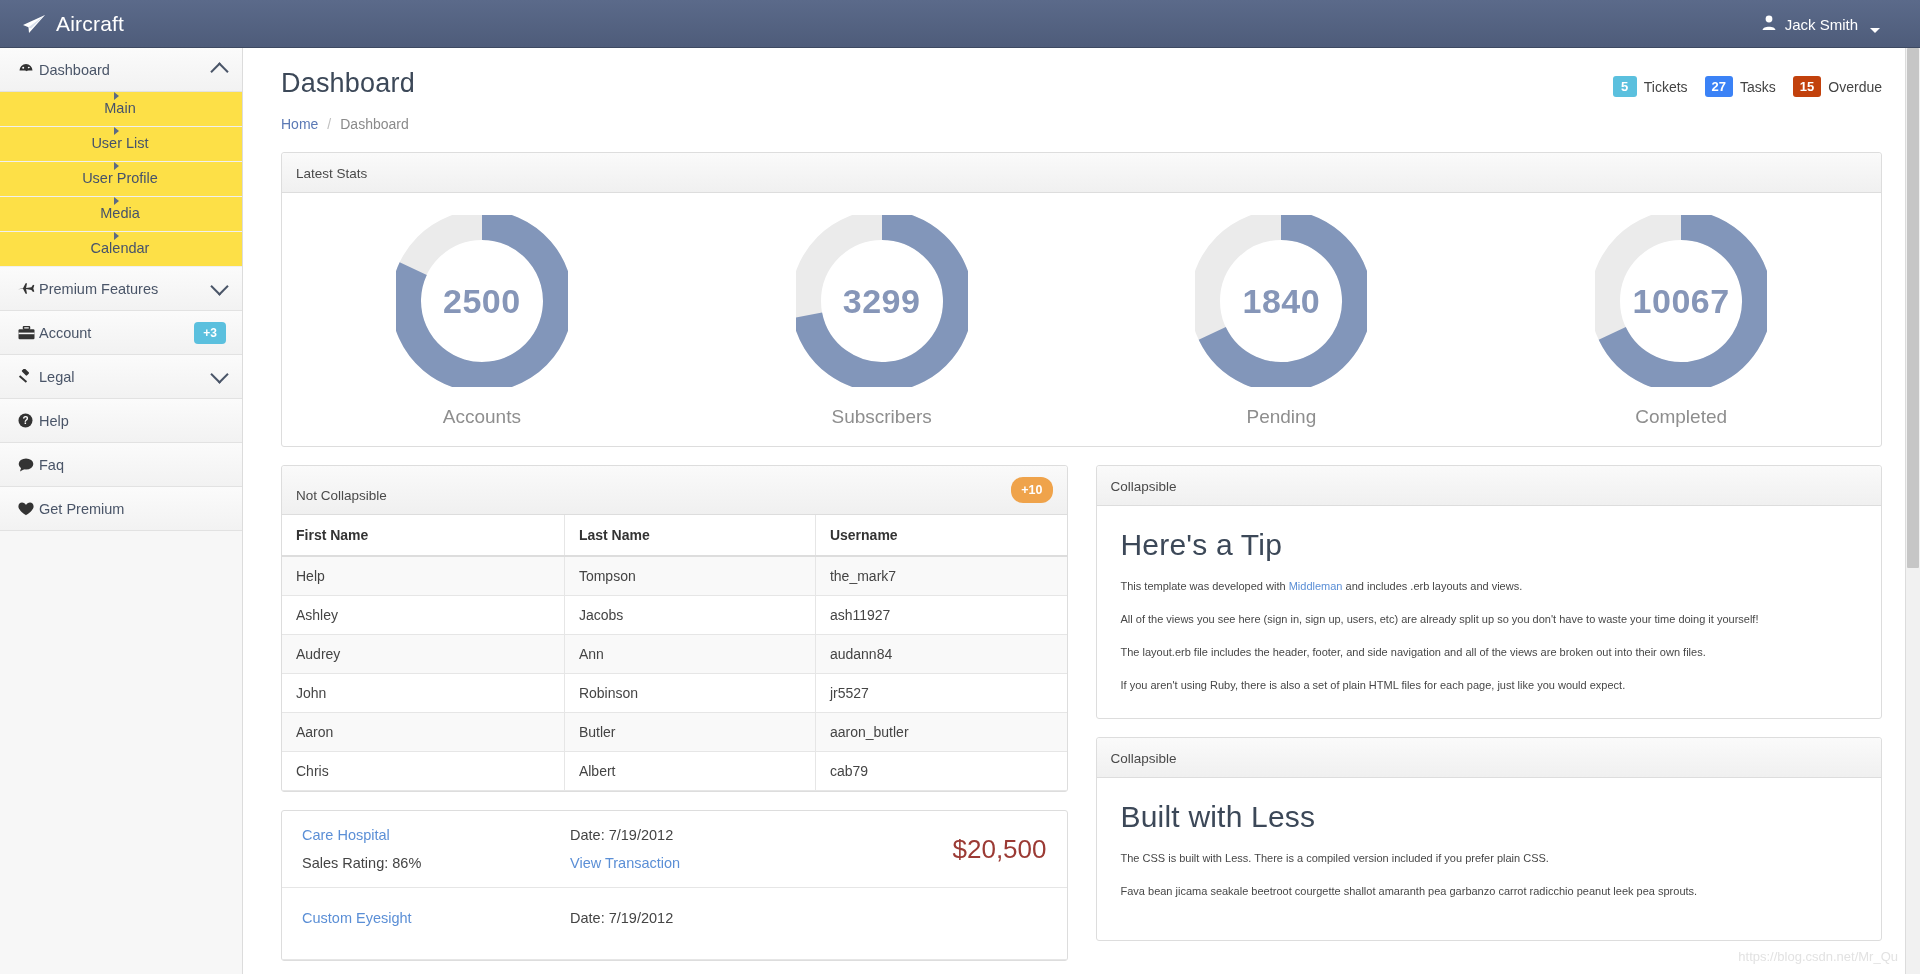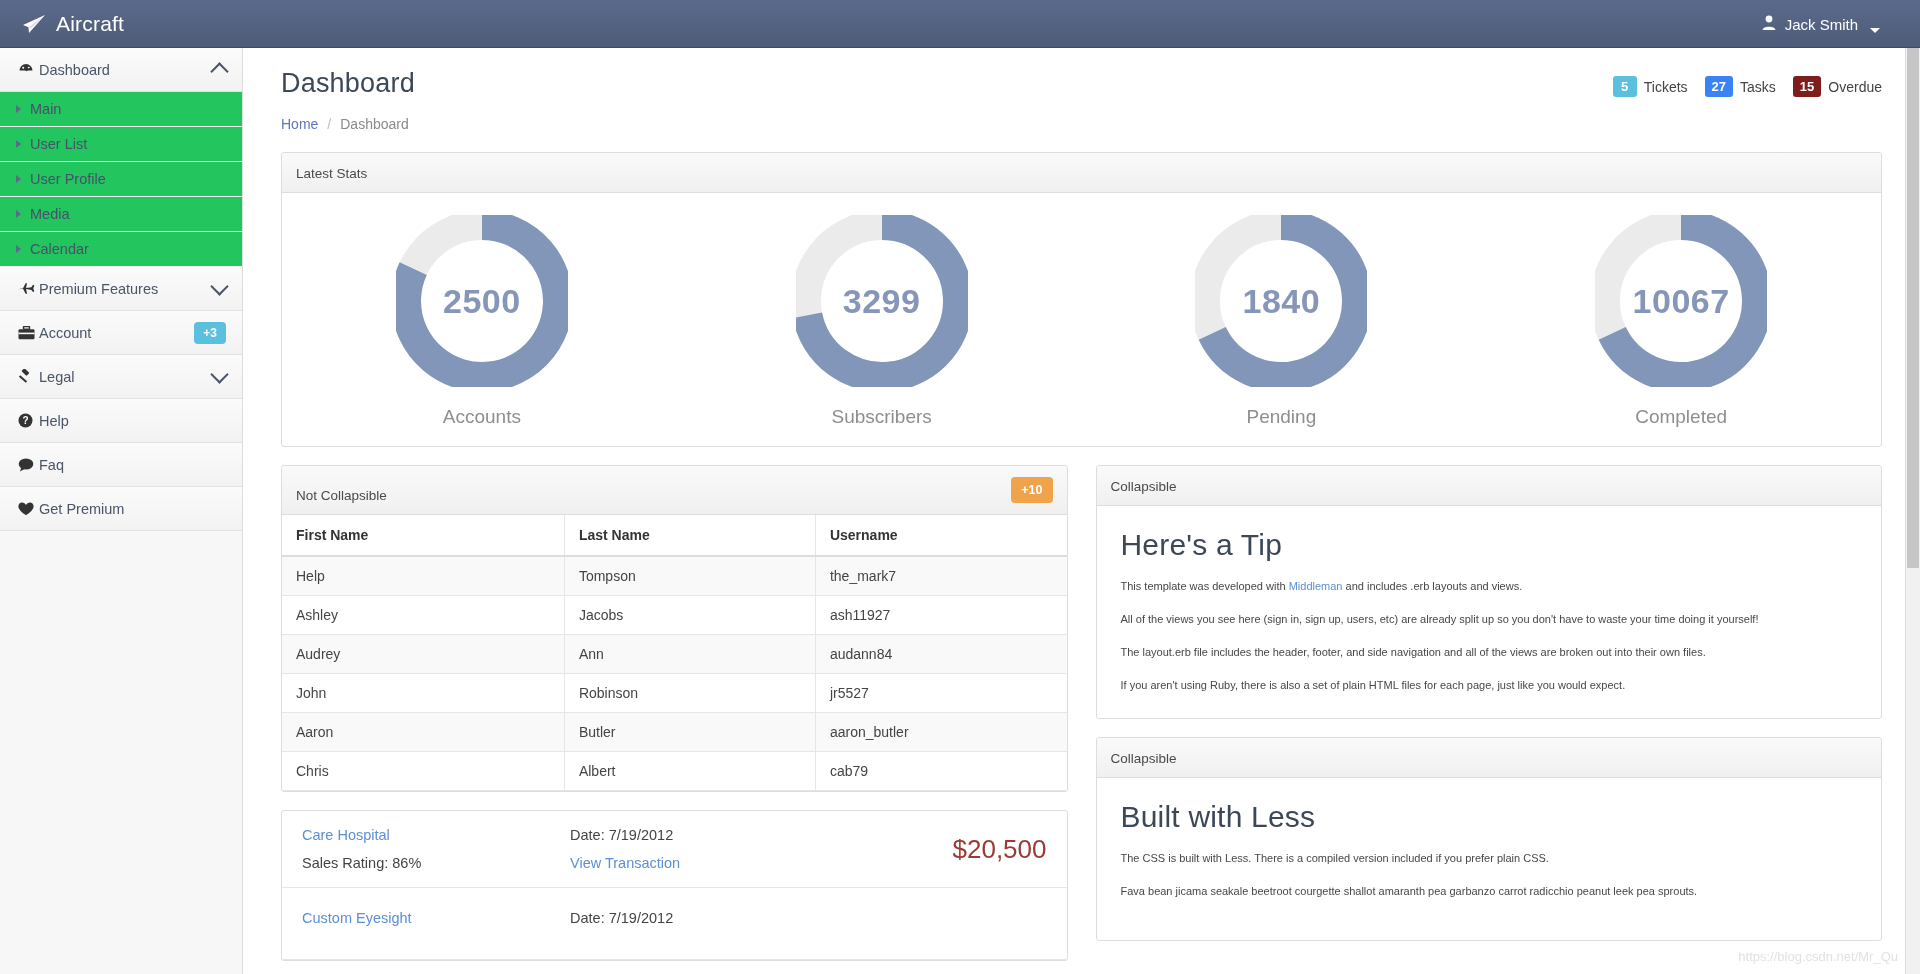--- a/index.html
+++ b/index.html
@@ -50,26 +50,27 @@
     position: relative;
     display: flex; align-items: center;
     height: 44px;
     padding: 0 16px 0 18px;
     border-bottom: 1px solid #e2e2e2;
     background: linear-gradient(to bottom, #fbfbfb 0%, #f2f2f2 100%);
     color: #4a5568; font-size: 14.5px;
     cursor: pointer;
   }
   .side-item.sub {
-    background: #22c55e;
+    background: #fde047;
     border-bottom: 1px solid #f0f0f0;
     padding-left: 14px;
     height: 35px;
     font-size: 14.5px;
     color: #46526b;
+    flex-direction: column;
   }
   .side-item .ico {
     width: 21px; display: inline-flex;
     align-items: center; justify-content: flex-start;
     color: #3a3a3a; flex: none;
   }
   .side-item .lbl { white-space: nowrap; }
   .side-item .arrow-r {
     width: 0; height: 0; margin-right: 9px; margin-left: 2px;
     border-top: 4.5px solid transparent;
@@ -142,21 +143,21 @@
     border-radius: 3px 3px 0 0;
     padding: 11px 14px;
     font-size: 13.5px; color: #4a4a4a;
     display: flex; align-items: flex-end;
     min-height: 40px;
   }
   .panel-head .hd-badge {
     margin-left: auto;
     background: #efa34b; color: #fff;
     font-size: 12.5px; font-weight: bold;
-    border-radius: 4px; padding: 6px 10px;
+    border-radius: 12px; padding: 6px 10px;
   }
   .panel-head .refresh {
     margin-left: auto;
     border-left: 1px solid #dcdcdc;
     padding-left: 16px; margin-right: 2px;
     color: #6a6a6a; font-size: 17px;
     line-height: 1; cursor: pointer;
   }
 
   
@@ -378,21 +379,21 @@
     <div class="head-stats">
       <span class="grp">
         <span class="hbadge" style="background:#5bc0de">5</span>
         <span>Tickets</span>
       </span>
       <span class="grp">
         <span class="hbadge" style="background:#3b82f6">27</span>
         <span>Tasks</span>
       </span>
       <span class="grp" style="margin-right:0">
-        <span class="hbadge" style="background:#7f1d1d">15</span>
+        <span class="hbadge" style="background:#c2410c">15</span>
         <span>Overdue</span>
       </span>
     </div>
   </div>
 
   <div class="content">
 
     <div class="panel">
       <div class="panel-head">
         <span>Latest Stats</span>

